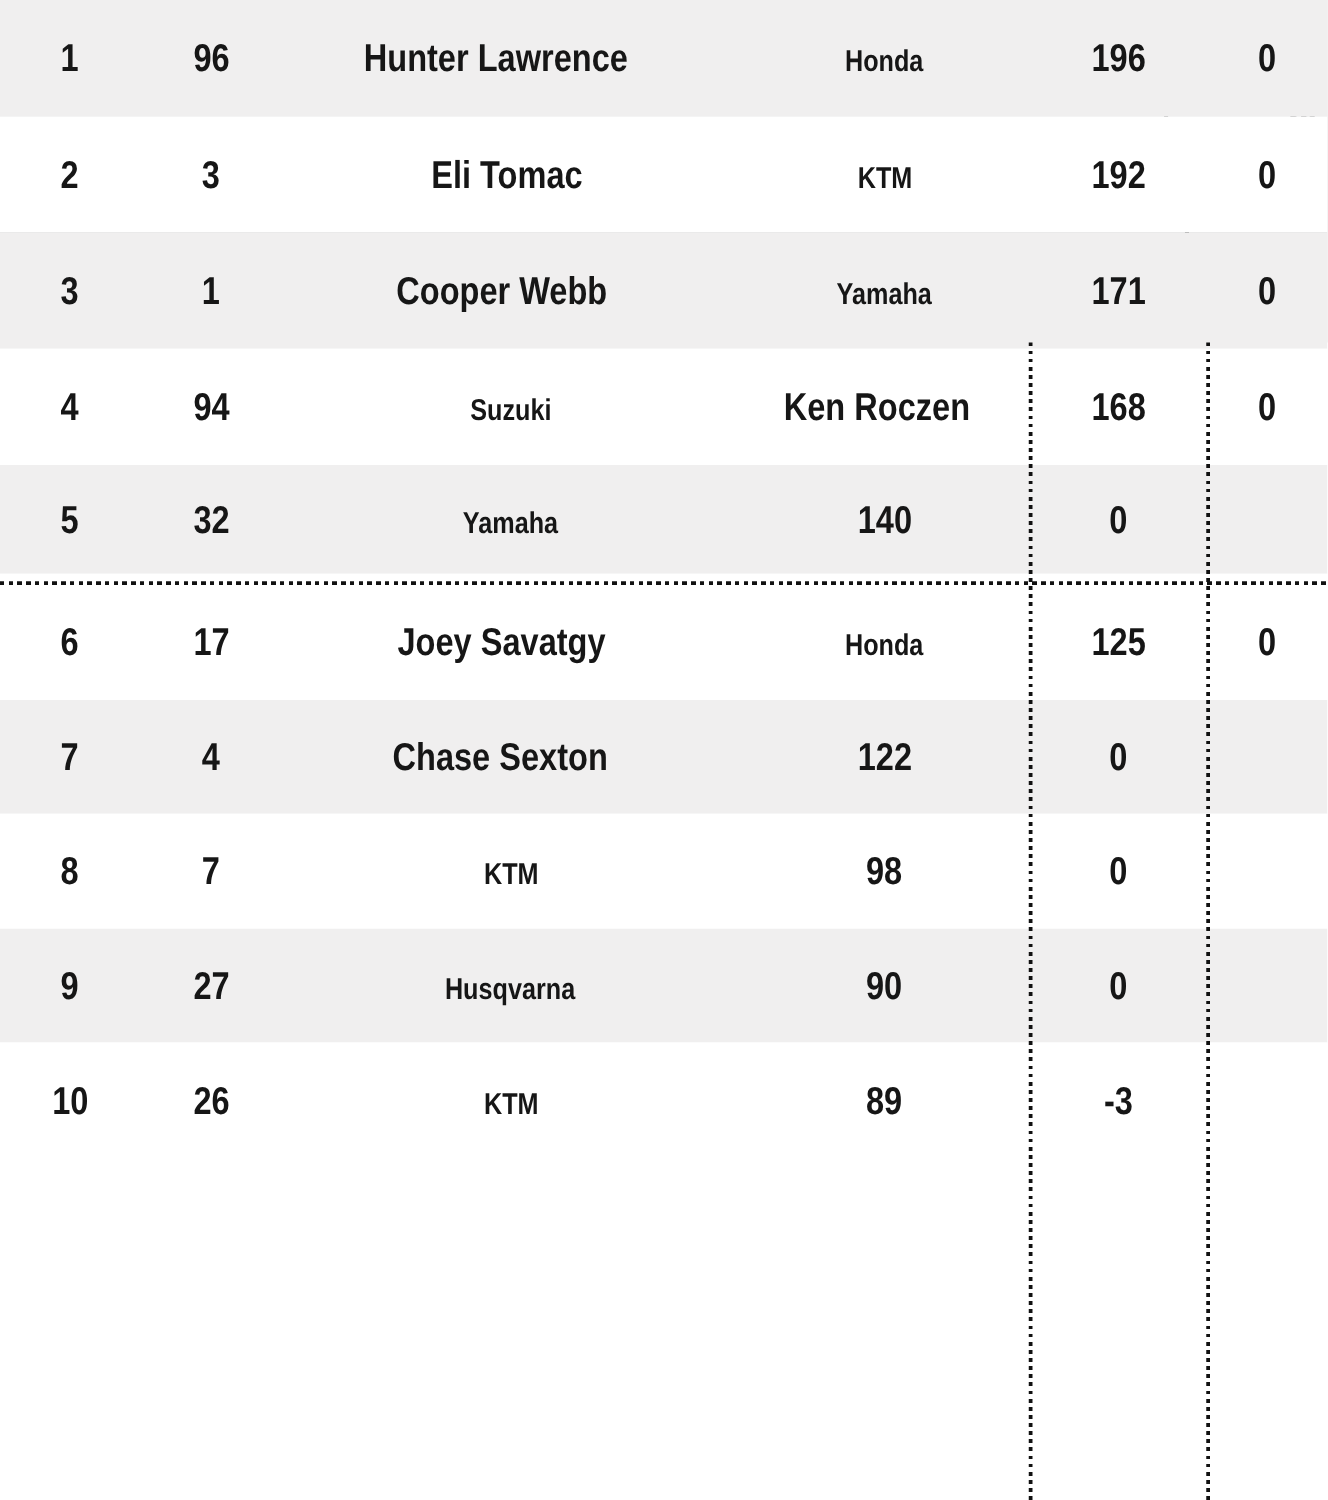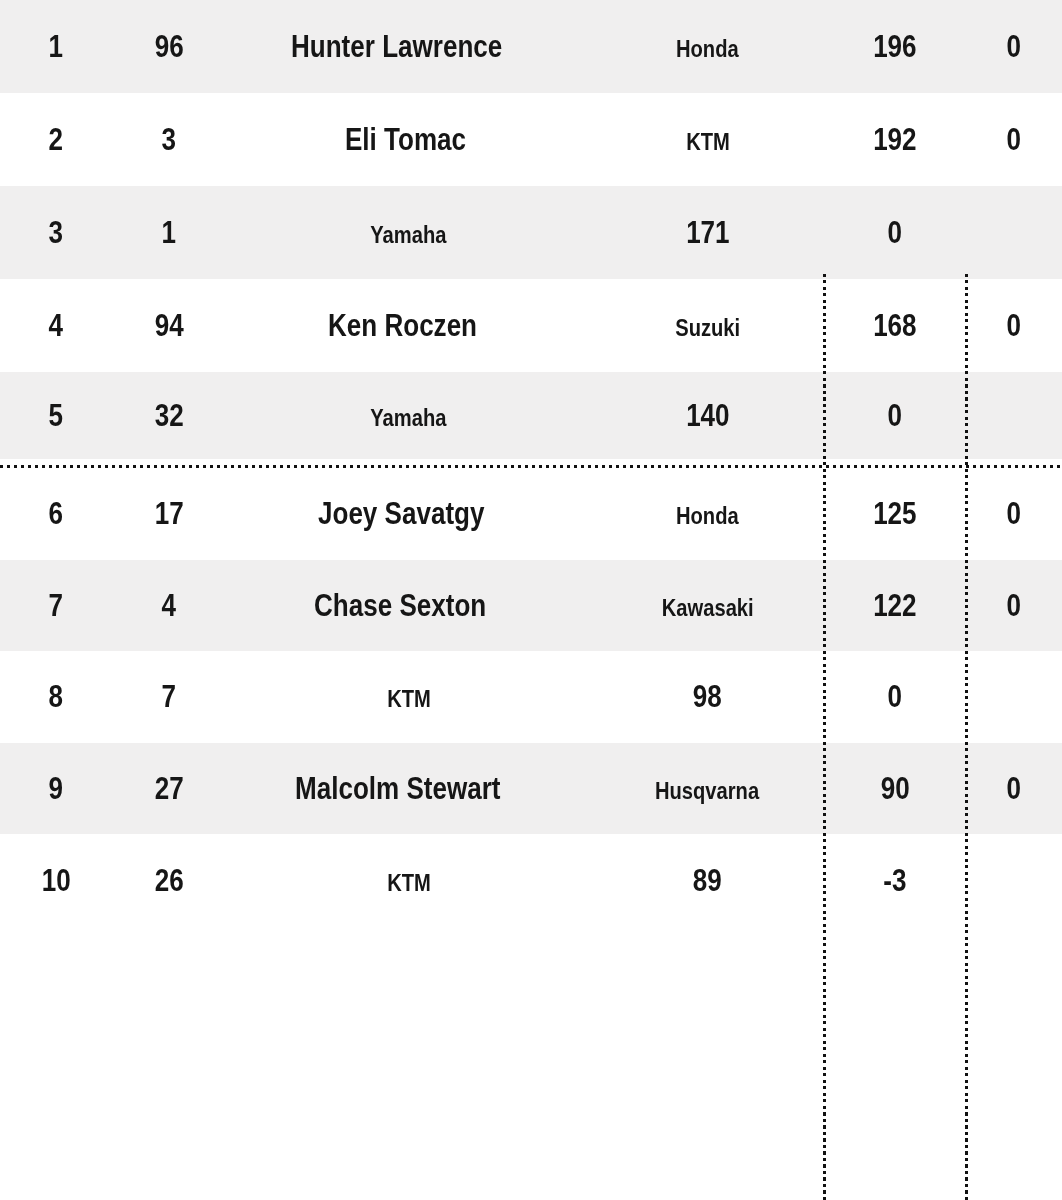--- a/index.html
+++ b/index.html
@@ -103,29 +103,30 @@
         <div class="cell c-pos"><span class="cond">2</span></div>
         <div class="cell c-num"><span class="cond">3</span></div>
         <div class="cell c-rider"><span class="cond">Eli Tomac</span></div>
         <div class="cell c-bike"><span class="cond">KTM</span></div>
         <div class="cell c-total"><span class="cond">192</span></div>
         <div class="cell c-adj"><span class="cond">0</span></div>
       </div>
       <div class="row stripe">
         <div class="cell c-pos"><span class="cond">3</span></div>
         <div class="cell c-num"><span class="cond">1</span></div>
+        <div class="cell c-rider"><span class="cond">Cooper Webb</span></div>
         <div class="cell c-bike"><span class="cond">Yamaha</span></div>
         <div class="cell c-total"><span class="cond">171</span></div>
         <div class="cell c-adj"><span class="cond">0</span></div>
       </div>
       <div class="row">
         <div class="cell c-pos"><span class="cond">4</span></div>
         <div class="cell c-num"><span class="cond">94</span></div>
+        <div class="cell c-bike"><span class="cond">Suzuki</span></div>
         <div class="cell c-rider"><span class="cond">Ken Roczen</span></div>
-        <div class="cell c-bike"><span class="cond">Suzuki</span></div>
         <div class="cell c-total"><span class="cond">168</span></div>
         <div class="cell c-adj"><span class="cond">0</span></div>
       </div>
       <div class="row stripe">
         <div class="cell c-pos"><span class="cond">5</span></div>
         <div class="cell c-num"><span class="cond">32</span></div>
         <div class="cell c-bike"><span class="cond">Yamaha</span></div>
         <div class="cell c-total"><span class="cond">140</span></div>
         <div class="cell c-adj"><span class="cond">0</span></div>
       </div>
@@ -141,35 +142,33 @@
         <div class="cell c-num"><span class="cond">17</span></div>
         <div class="cell c-rider"><span class="cond">Joey Savatgy</span></div>
         <div class="cell c-bike"><span class="cond">Honda</span></div>
         <div class="cell c-total"><span class="cond">125</span></div>
         <div class="cell c-adj"><span class="cond">0</span></div>
       </div>
       <div class="row stripe">
         <div class="cell c-pos"><span class="cond">7</span></div>
         <div class="cell c-num"><span class="cond">4</span></div>
         <div class="cell c-rider"><span class="cond">Chase Sexton</span></div>
-        <div class="cell c-bike"><span class="cond">Kawasaki</span></div>
         <div class="cell c-total"><span class="cond">122</span></div>
         <div class="cell c-adj"><span class="cond">0</span></div>
       </div>
       <div class="row">
         <div class="cell c-pos"><span class="cond">8</span></div>
         <div class="cell c-num"><span class="cond">7</span></div>
         <div class="cell c-bike"><span class="cond">KTM</span></div>
         <div class="cell c-total"><span class="cond">98</span></div>
         <div class="cell c-adj"><span class="cond">0</span></div>
       </div>
       <div class="row stripe">
         <div class="cell c-pos"><span class="cond">9</span></div>
         <div class="cell c-num"><span class="cond">27</span></div>
-        <div class="cell c-rider"><span class="cond">Malcolm Stewart</span></div>
         <div class="cell c-bike"><span class="cond">Husqvarna</span></div>
         <div class="cell c-total"><span class="cond">90</span></div>
         <div class="cell c-adj"><span class="cond">0</span></div>
       </div>
       <div class="row">
         <div class="cell c-pos"><span class="cond">10</span></div>
         <div class="cell c-num"><span class="cond">26</span></div>
         <div class="cell c-bike"><span class="cond">KTM</span></div>
         <div class="cell c-total"><span class="cond">89</span></div>
         <div class="cell c-adj"><span class="cond">-3</span></div>

